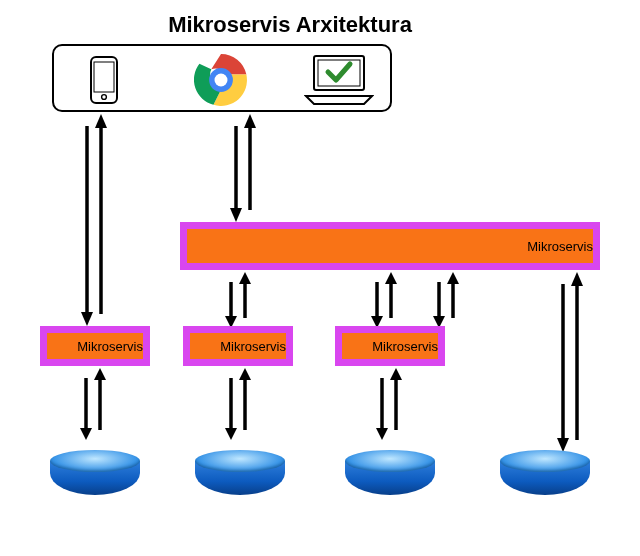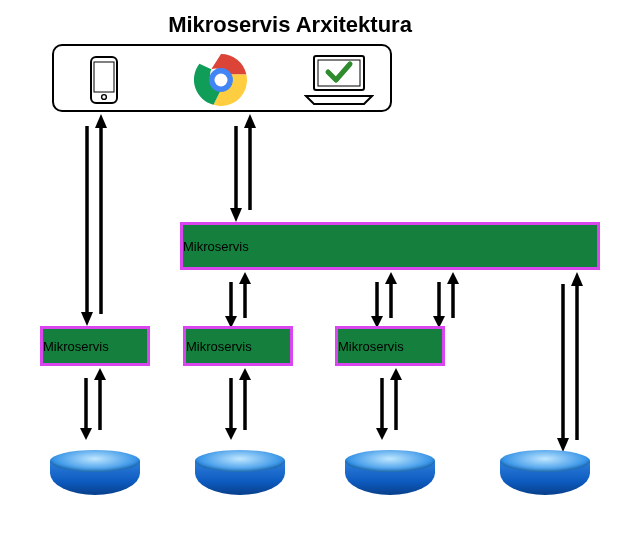--- a/index.html
+++ b/index.html
@@ -21,26 +21,26 @@
     margin-left: -60px;
   }
   .box {
     position: absolute;
     border: 2px solid #000;
     border-radius: 10px;
     box-sizing: border-box;
   }
   .msbox {
     position: absolute;
-    background: #15803d;
-    border: 3px solid #d946ef;
+    background: #f97316;
+    border: 7px solid #d946ef;
     box-sizing: border-box;
     display: flex;
     align-items: center;
-    justify-content: flex-start;
+    justify-content: flex-end;
     font-size: 13px;
   }
   .disk {
     position: absolute;
     width: 90px;
     height: 45px;
   }
   .disk .top {
     position: absolute;
     left: 0; right: 0; top: 0;

